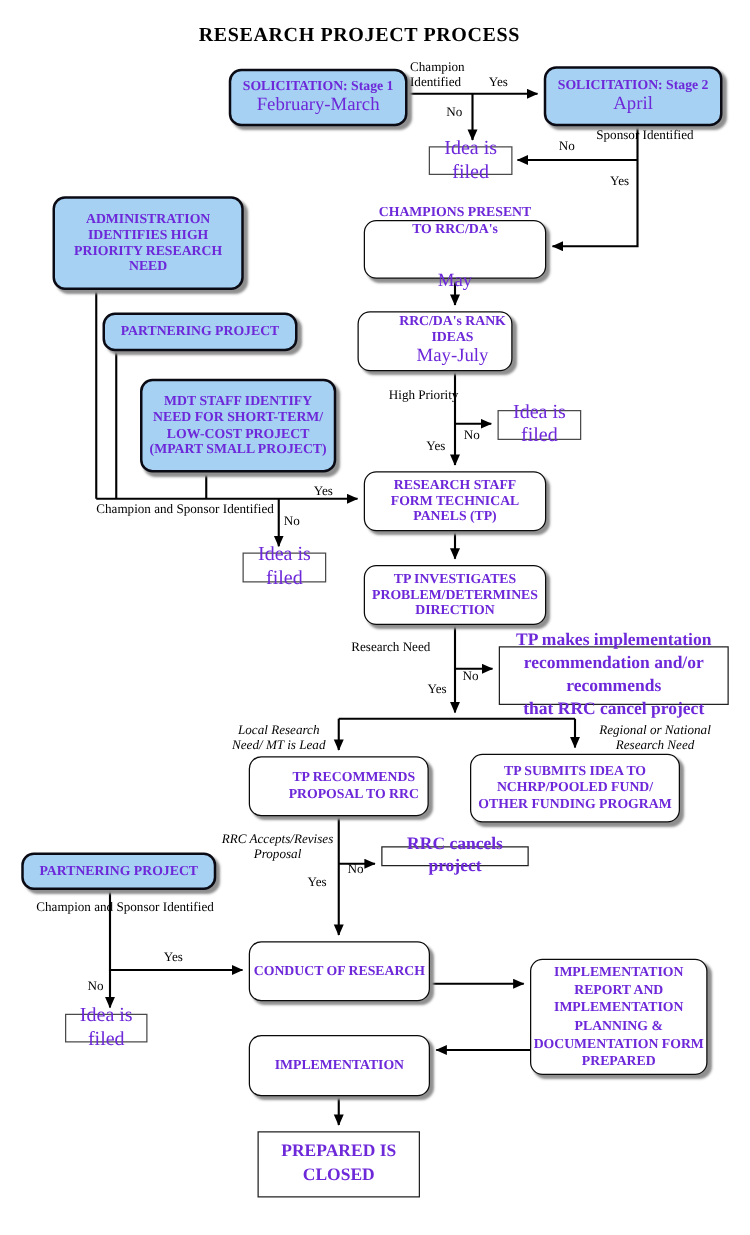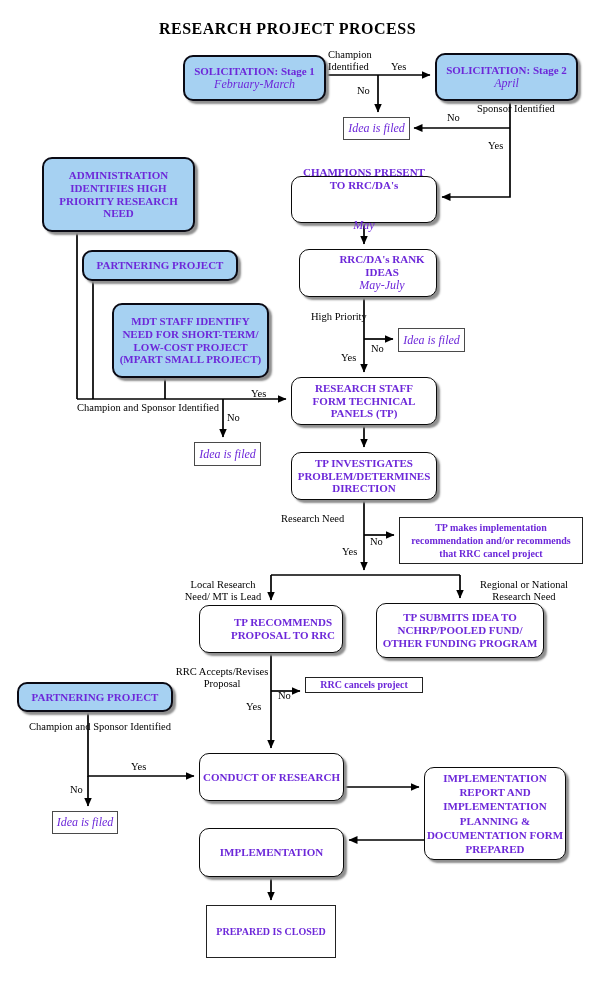--- a/index.html
+++ b/index.html
@@ -12,38 +12,38 @@
   .page-title{
     position:absolute;left:0;top:20px;width:575px;text-align:center;
     font-size:16px;font-weight:bold;letter-spacing:0.5px;color:#000;z-index:2;
   }
   .node{
     position:absolute;box-sizing:border-box;z-index:2;
     display:flex;flex-direction:column;align-items:center;justify-content:center;
     text-align:center;color:#6d28d9;
   }
   .node .t{font-weight:bold;font-size:11px;line-height:1.18;white-space:pre-line;}
-  .node .s{font-weight:normal;font-size:12px;line-height:1.15;white-space:pre-line;font-style:italic;}
+  .node .s{font-weight:normal;font-size:15px;line-height:1.15;white-space:pre-line;}
   .blue{
     background:#a6d1f2;border:2px solid #0a0a14;border-radius:10px;
     box-shadow:3px 3px 2px #8f8f8f;
   }
   .roundw{
     background:#ffffff;border:1.6px solid #0a0a0a;border-radius:10px;
     box-shadow:3px 3px 2px #8f8f8f;
   }
   .plain{background:#ffffff;border:1.2px solid #4a4a4a;border-radius:0;}
-  .plain .t{font-weight:normal;font-size:12px;font-style:italic;}
+  .plain .t{font-weight:normal;font-size:16px;}
   .plainb{background:#ffffff;border:1.4px solid #222;border-radius:0;}
-  .plainb .t{font-weight:bold;font-size:10px;line-height:1.32;}
+  .plainb .t{font-weight:bold;font-size:14px;line-height:1.32;}
   .lbl{
     position:absolute;z-index:3;font-size:10.5px;line-height:1.12;color:#000;
     white-space:pre-line;
   }
-  .lbl.c{text-align:center;}
+  .lbl.c{text-align:center;font-style:italic;}
 </style>
 </head>
 <body>
 
 <div id="diagram">
 
   <div class="page-title">RESEARCH PROJECT PROCESS</div>
 
   <svg class="wires" width="600" height="988" viewBox="0 0 600 988">
     <defs>
@@ -124,21 +124,21 @@
   <div class="node blue" style="left:82px;top:250px;width:156px;height:31px;">
     <div class="t">PARTNERING PROJECT</div>
   </div>
 
   <div class="node roundw" style="left:291px;top:176px;width:146px;height:47px;gap:27px;">
     <div class="t">CHAMPIONS PRESENT
 TO RRC/DA's</div>
     <div class="s">May</div>
   </div>
 
-  <div class="node roundw" style="left:299px;top:249px;width:138px;height:48px;padding-left:28px;">
+  <div class="node roundw" style="left:286px;top:249px;width:124px;height:48px;padding-left:28px;">
     <div class="t">RRC/DA's RANK IDEAS</div>
     <div class="s">May-July</div>
   </div>
 
   <div class="node plain" style="left:398px;top:328px;width:67px;height:24px;">
     <div class="t">Idea is filed</div>
   </div>
 
   <div class="node blue" style="left:112px;top:303px;width:157px;height:75px;">
     <div class="t">MDT STAFF IDENTIFY

